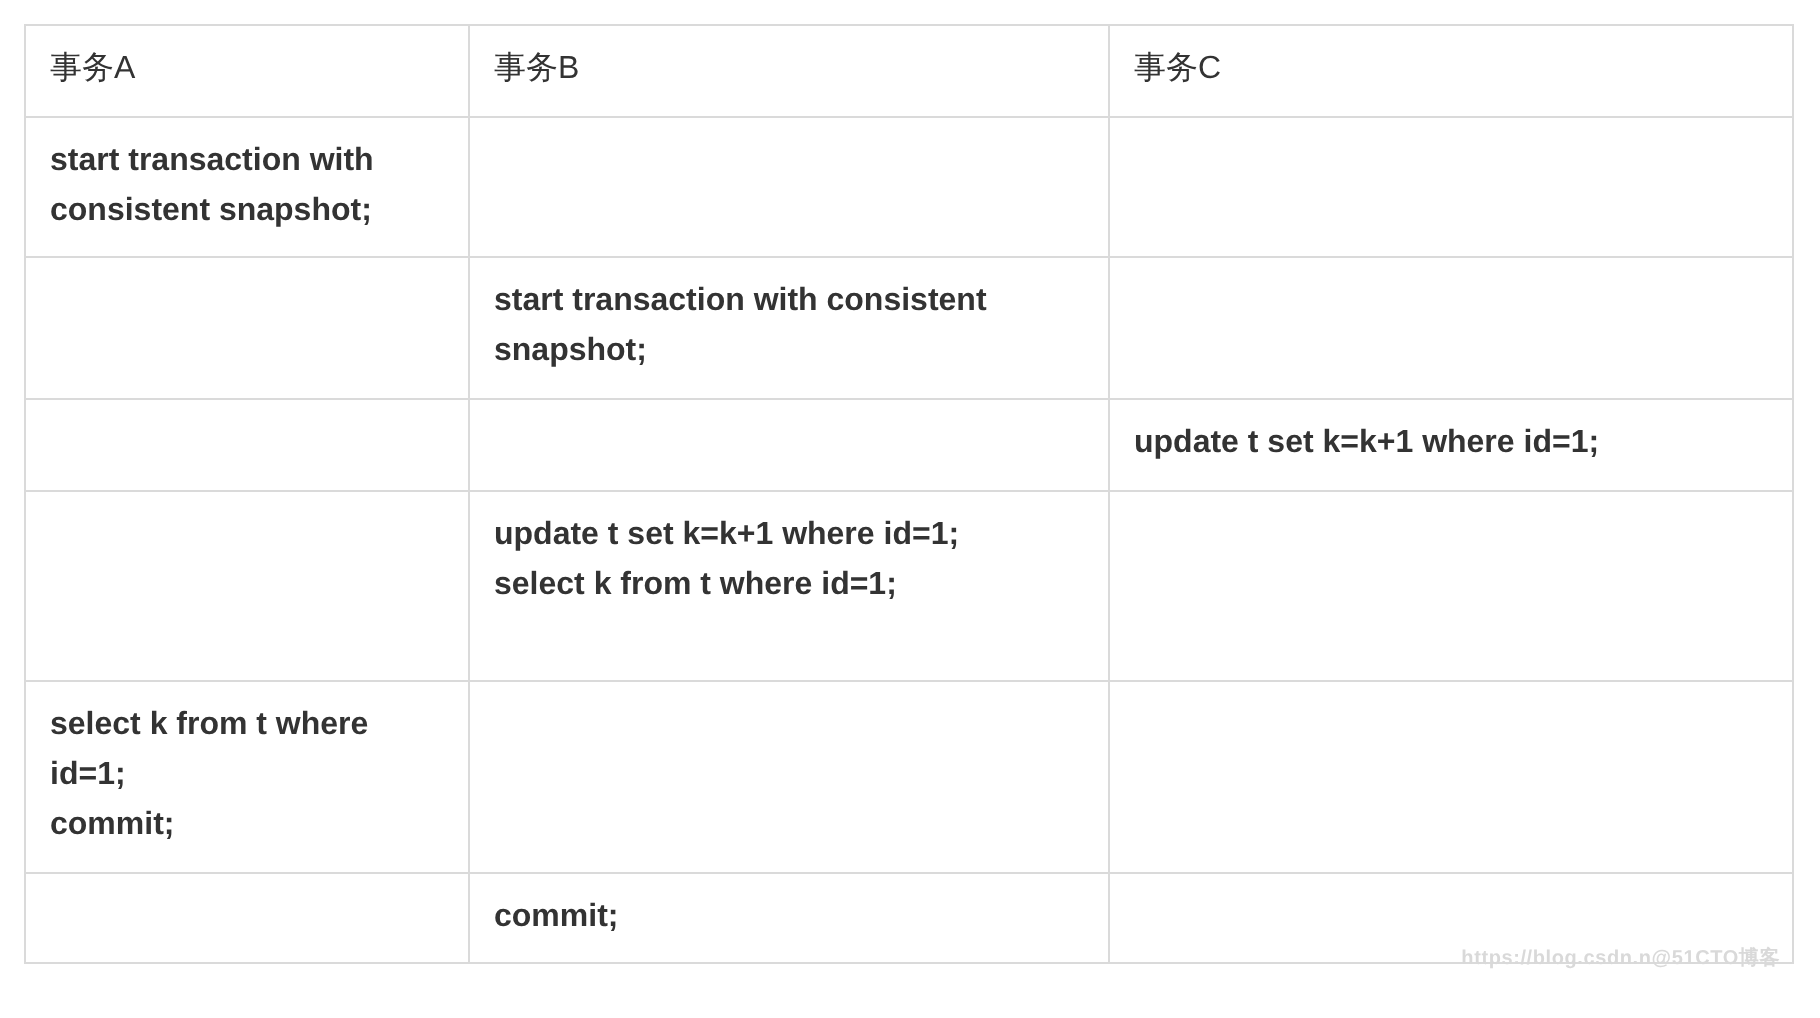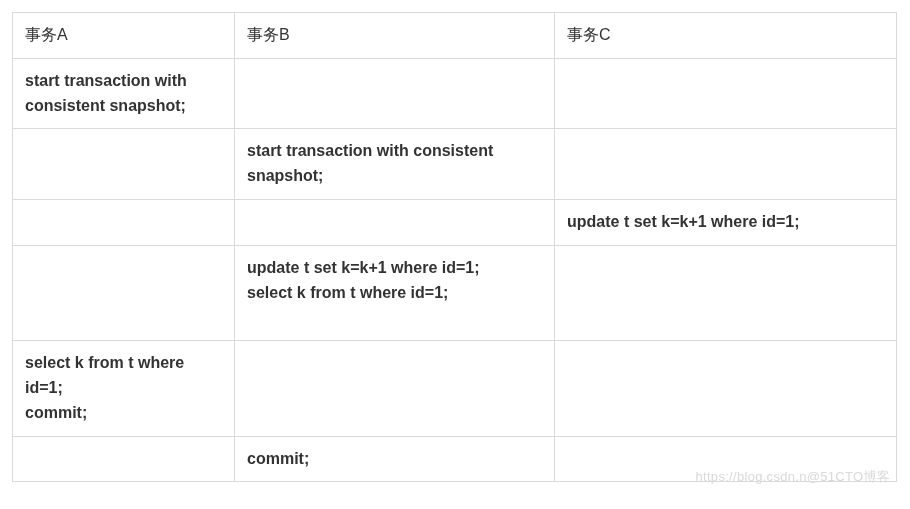--- a/index.html
+++ b/index.html
@@ -34,24 +34,25 @@
     th {
       font-weight: 400;
     }
     col.col-a { width: 222px; }
     col.col-b { width: 320px; }
     col.col-c { width: 342px; }
     .watermark {
       position: absolute;
       right: 20px;
       bottom: 8px;
-      font-size: 13px;
+      font-size: 10px;
       color: #d9d9d9;
       letter-spacing: 0.3px;
       pointer-events: none;
+      font-weight: bold;
     }
   </style>
 </head>
 <body>
 
 <table>
   <colgroup>
     <col class="col-a">
     <col class="col-b">
     <col class="col-c">

